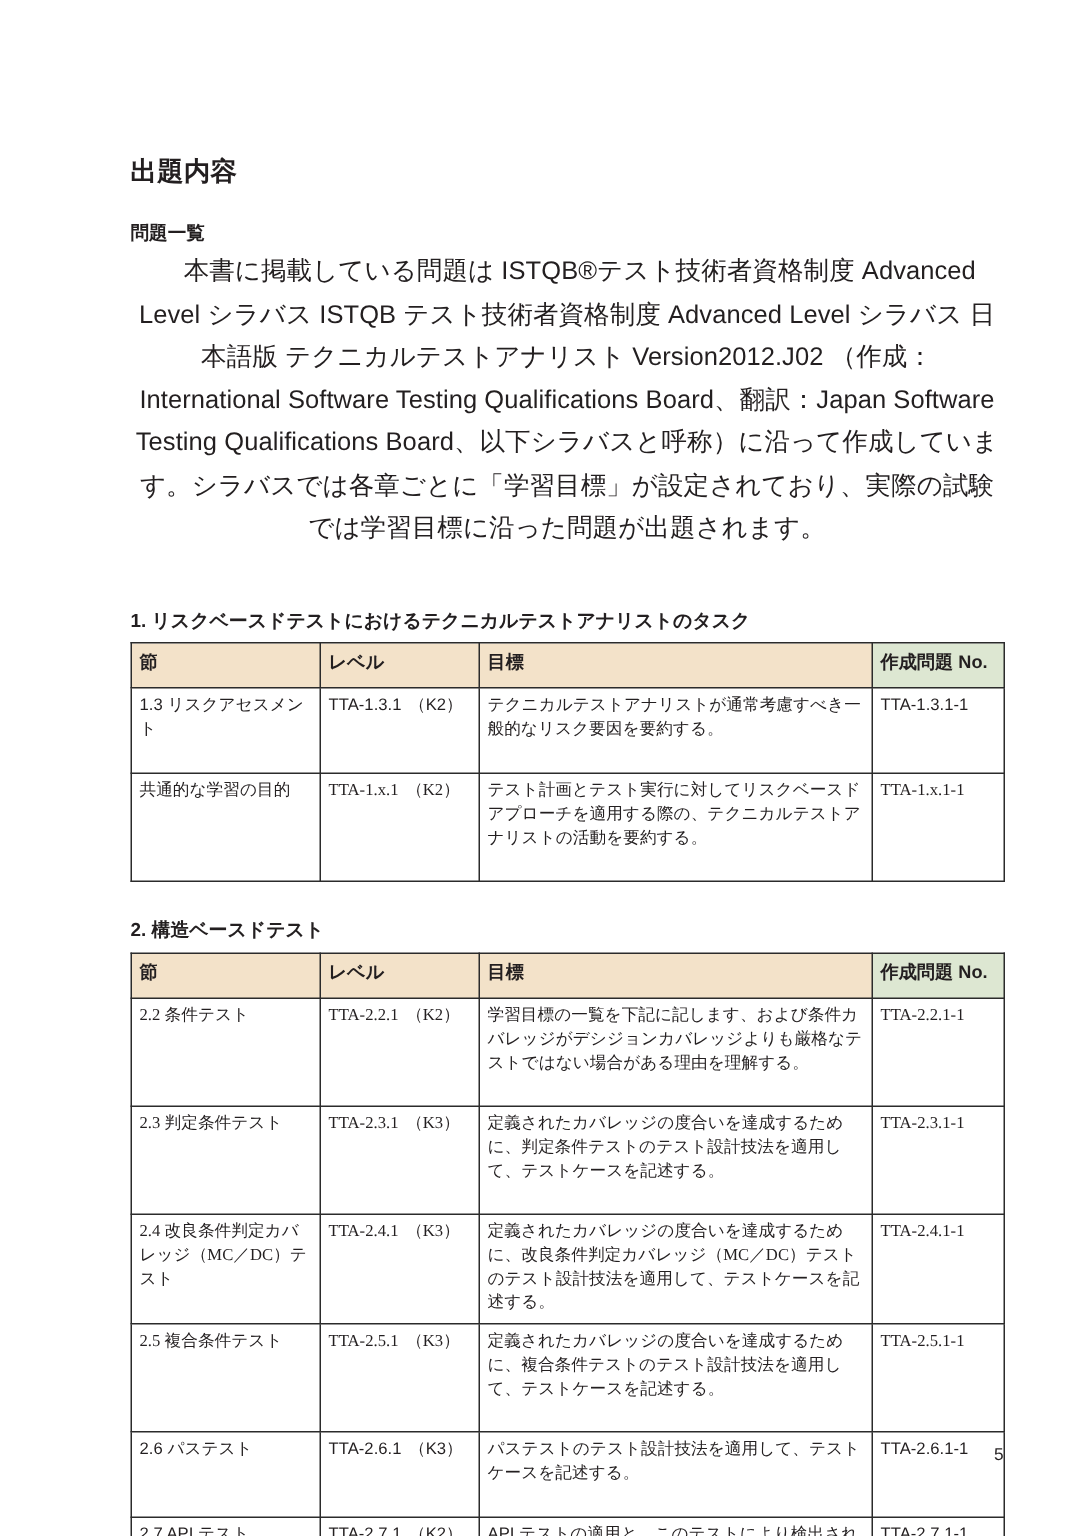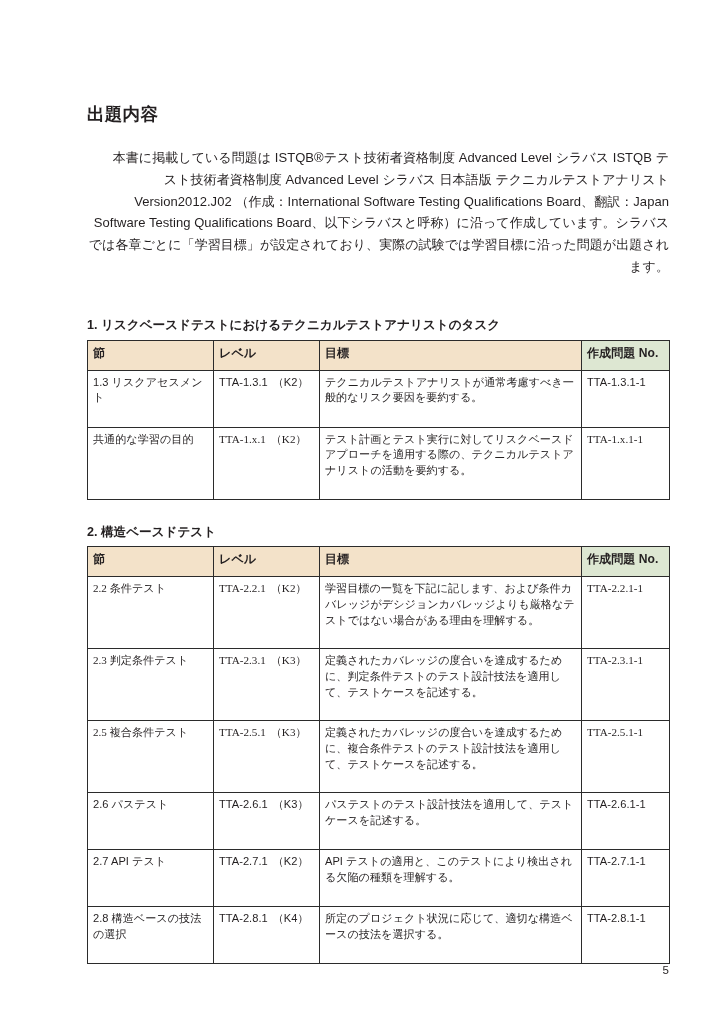--- a/index.html
+++ b/index.html
@@ -38,24 +38,24 @@
   }
   .sub-heading {
     font-size: 12.4px;
     font-weight: bold;
     margin: 0 0 2px 0;
     line-height: 1.45;
   }
 
   
   .para {
-    font-size: 13px;
+    font-size: 17px;
     line-height: 1.68;
     margin: 0;
-    text-align: right;
+    text-align: center;
     letter-spacing: 0.05px;
   }
   .para-gap {
     height: 14px;
   }
 
   
   .section-heading {
     font-size: 12.6px;
     font-weight: bold;
@@ -126,20 +126,21 @@
   }
 </style>
 </head>
 <body>
 
 <div class="page">
   <div class="content">
 
     <h1 class="doc-title">出題内容</h1>
 
+    <h2 class="sub-heading">問題一覧</h2>
 
     <p class="para">　本書に掲載している問題は ISTQB®テスト技術者資格制度 Advanced Level シラバス ISTQB テスト技術者資格制度 Advanced Level シラバス 日本語版 テクニカルテストアナリスト Version2012.J02 （作成：International Software Testing Qualifications Board、翻訳：Japan Software Testing Qualifications Board、以下シラバスと呼称）に沿って作成しています。シラバスでは各章ごとに「学習目標」が設定されており、実際の試験では学習目標に沿った問題が出題されます。</p>
 
     <div class="para-gap"></div>
 
 
     <div class="section-block">
       <h3 class="section-heading">1. リスクベースドテストにおけるテクニカルテストアナリストのタスク</h3>
 
       <table class="syllabus">
@@ -199,20 +200,26 @@
             <td class="c-obj">学習目標の一覧を下記に記します、および条件カバレッジがデシジョンカバレッジよりも厳格なテストではない場合がある理由を理解する。</td>
             <td class="c-num">TTA-2.2.1-1</td>
           </tr>
           <tr class="h3">
             <td class="c-sec">2.3 判定条件テスト</td>
             <td class="c-lvl"><span class="lvl-code">TTA-2.3.1</span><span class="lvl-k">（K3）</span></td>
             <td class="c-obj">定義されたカバレッジの度合いを達成するために、判定条件テストのテスト設計技法を適用して、テストケースを記述する。</td>
             <td class="c-num">TTA-2.3.1-1</td>
           </tr>
           <tr class="h3">
+            <td class="c-sec">2.4 改良条件判定カバレッジ（MC／DC）テスト</td>
+            <td class="c-lvl"><span class="lvl-code">TTA-2.4.1</span><span class="lvl-k">（K3）</span></td>
+            <td class="c-obj">定義されたカバレッジの度合いを達成するために、改良条件判定カバレッジ（MC／DC）テストのテスト設計技法を適用して、テストケースを記述する。</td>
+            <td class="c-num">TTA-2.4.1-1</td>
+          </tr>
+          <tr class="h3">
             <td class="c-sec">2.5 複合条件テスト</td>
             <td class="c-lvl"><span class="lvl-code">TTA-2.5.1</span><span class="lvl-k">（K3）</span></td>
             <td class="c-obj">定義されたカバレッジの度合いを達成するために、複合条件テストのテスト設計技法を適用して、テストケースを記述する。</td>
             <td class="c-num">TTA-2.5.1-1</td>
           </tr>
           <tr class="h2">
             <td class="c-sec">2.6 パステスト</td>
             <td class="c-lvl"><span class="lvl-code">TTA-2.6.1</span><span class="lvl-k">（K3）</span></td>
             <td class="c-obj">パステストのテスト設計技法を適用して、テストケースを記述する。</td>
             <td class="c-num">TTA-2.6.1-1</td>

